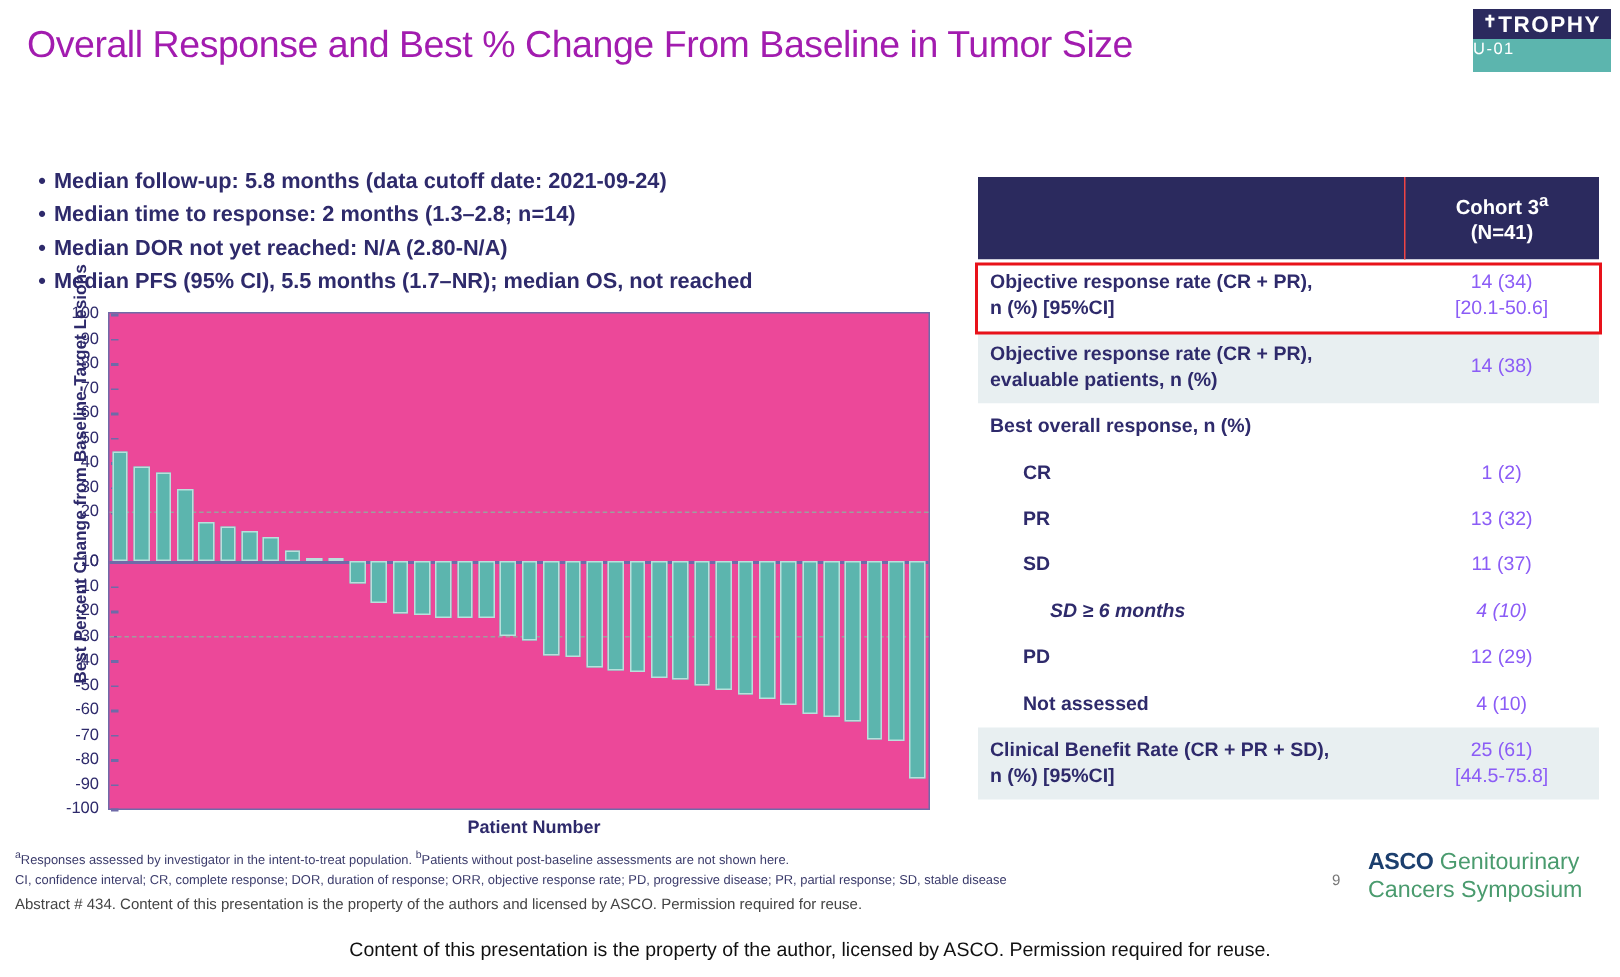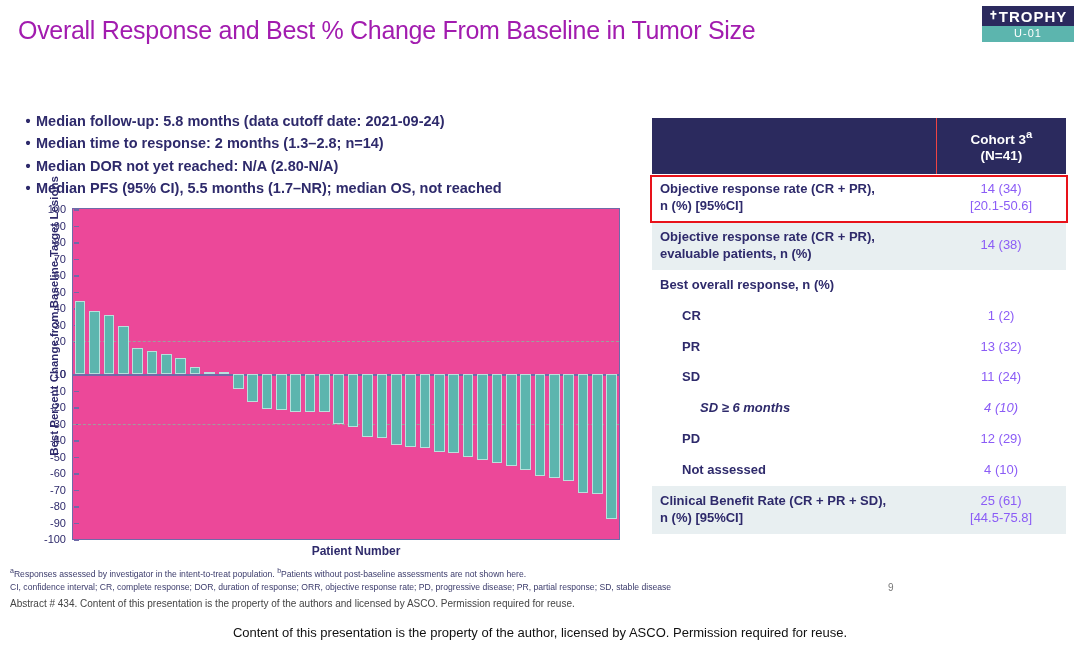--- a/index.html
+++ b/index.html
@@ -8,22 +8,22 @@
     font-family:"Liberation Sans", sans-serif;
     color:#2e2a6b;position:relative;overflow:hidden;
   }
   .slide{position:absolute;left:0;top:0;width:1080px;height:614px;background:#fff;}
 
   
   .logo{position:absolute;right:6px;top:6px;width:92px;}
   .logo-top{background:#2b2a5e;color:#fff;text-align:center;
     font-size:15px;font-weight:700;letter-spacing:1px;padding:3px 0 2px;line-height:1;}
   .logo-top .cross{font-size:11px;vertical-align:3px;}
-  .logo-bot{background:#5cb5ae;color:#fff;text-align:center;
-    font-size:11px;letter-spacing:1px;padding:2px 0 3px;line-height:1;}
+  .logo-bot{background:#5cb5ae;color:#fff;text-align:left;
+    font-size:11px;letter-spacing:1px;padding:2px 0 9px;line-height:1;}
 
   
   .title{position:absolute;left:18px;top:16px;width:930px;
     font-size:25px;font-weight:400;line-height:1.16;color:#a21caf;letter-spacing:-.3px;}
 
   
   .bullets{position:absolute;left:20px;top:110px;width:630px;}
   .bullet{display:flex;font-size:14.5px;font-weight:700;line-height:1.55;color:#2e2a6b;}
   .bullet .dot{width:16px;flex:0 0 16px;text-align:center;}
 
@@ -213,21 +213,21 @@
         <tr class="row plain indent">
           <td class="lab">CR</td>
           <td class="val">1 (2)</td>
         </tr>
         <tr class="row plain indent">
           <td class="lab">PR</td>
           <td class="val">13 (32)</td>
         </tr>
         <tr class="row plain indent">
           <td class="lab">SD</td>
-          <td class="val">11 (24)</td>
+          <td class="val">11 (37)</td>
         </tr>
         <tr class="row plain indent2">
           <td class="lab">SD ≥ 6 months</td>
           <td class="val">4 (10)</td>
         </tr>
         <tr class="row plain indent">
           <td class="lab">PD</td>
           <td class="val">12 (29)</td>
         </tr>
         <tr class="row plain indent">
@@ -242,15 +242,19 @@
   </table>
   <div class="hl-box"></div>
 
   <div class="fn fn1">
     <div><sup>a</sup><span>Responses assessed by investigator in the intent-to-treat population. </span><sup>b</sup><span>Patients without post-baseline assessments are not shown here.</span></div>
     <div>CI, confidence interval; CR, complete response; DOR, duration of response; ORR, objective response rate; PD, progressive disease; PR, partial response; SD, stable disease</div>
   </div>
   <div class="fn fn2">Abstract # 434. Content of this presentation is the property of the authors and licensed by ASCO. Permission required for reuse.</div>
 
   <div class="pageno">9</div>
+  <div class="asco">
+    <div><b>ASCO</b><span> Genitourinary</span></div>
+    <div><span>Cancers Symposium</span></div>
+  </div>
 </div>
 
 <div class="caption">Content of this presentation is the property of the author, licensed by ASCO. Permission required for reuse.</div>
 
 </body></html>

